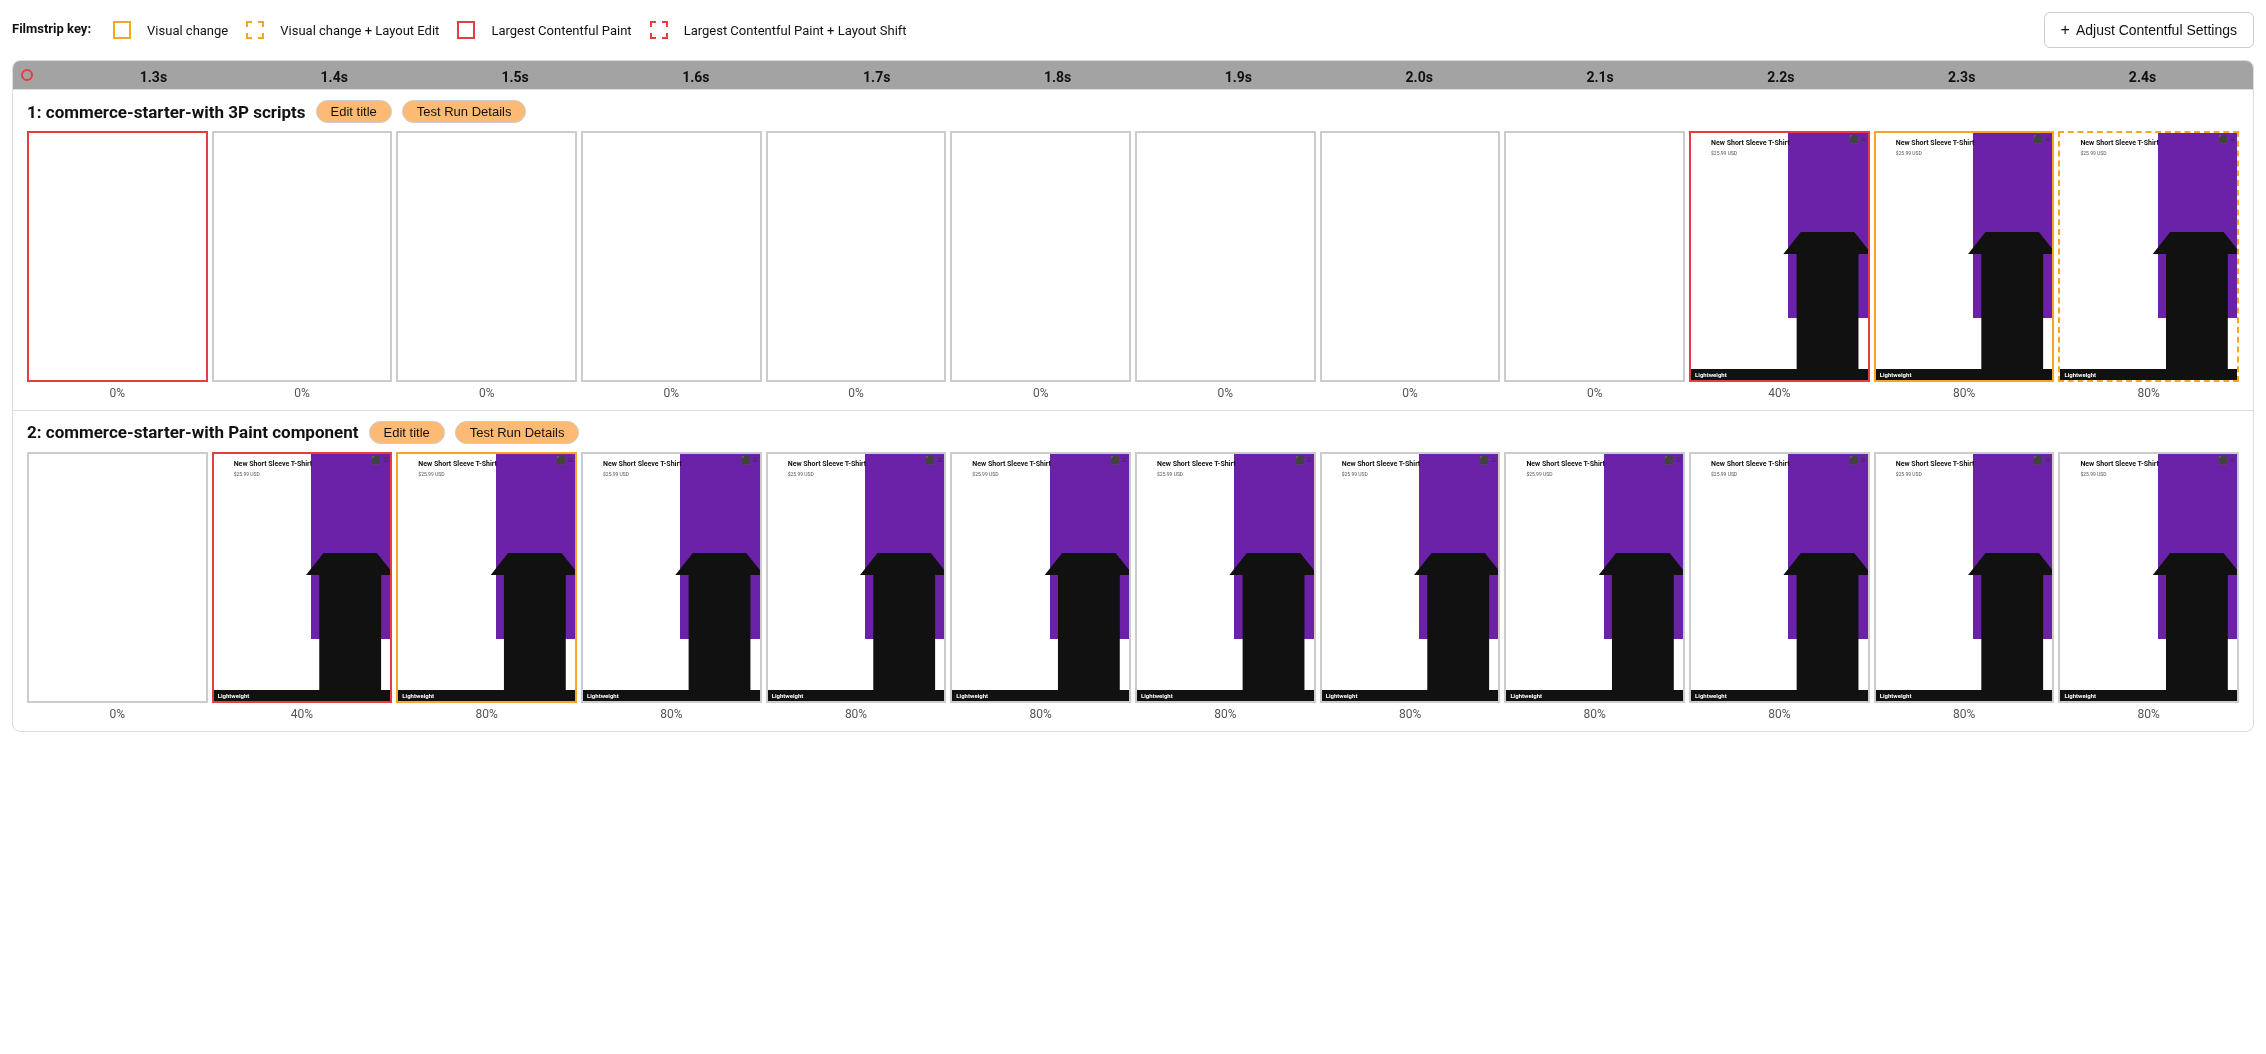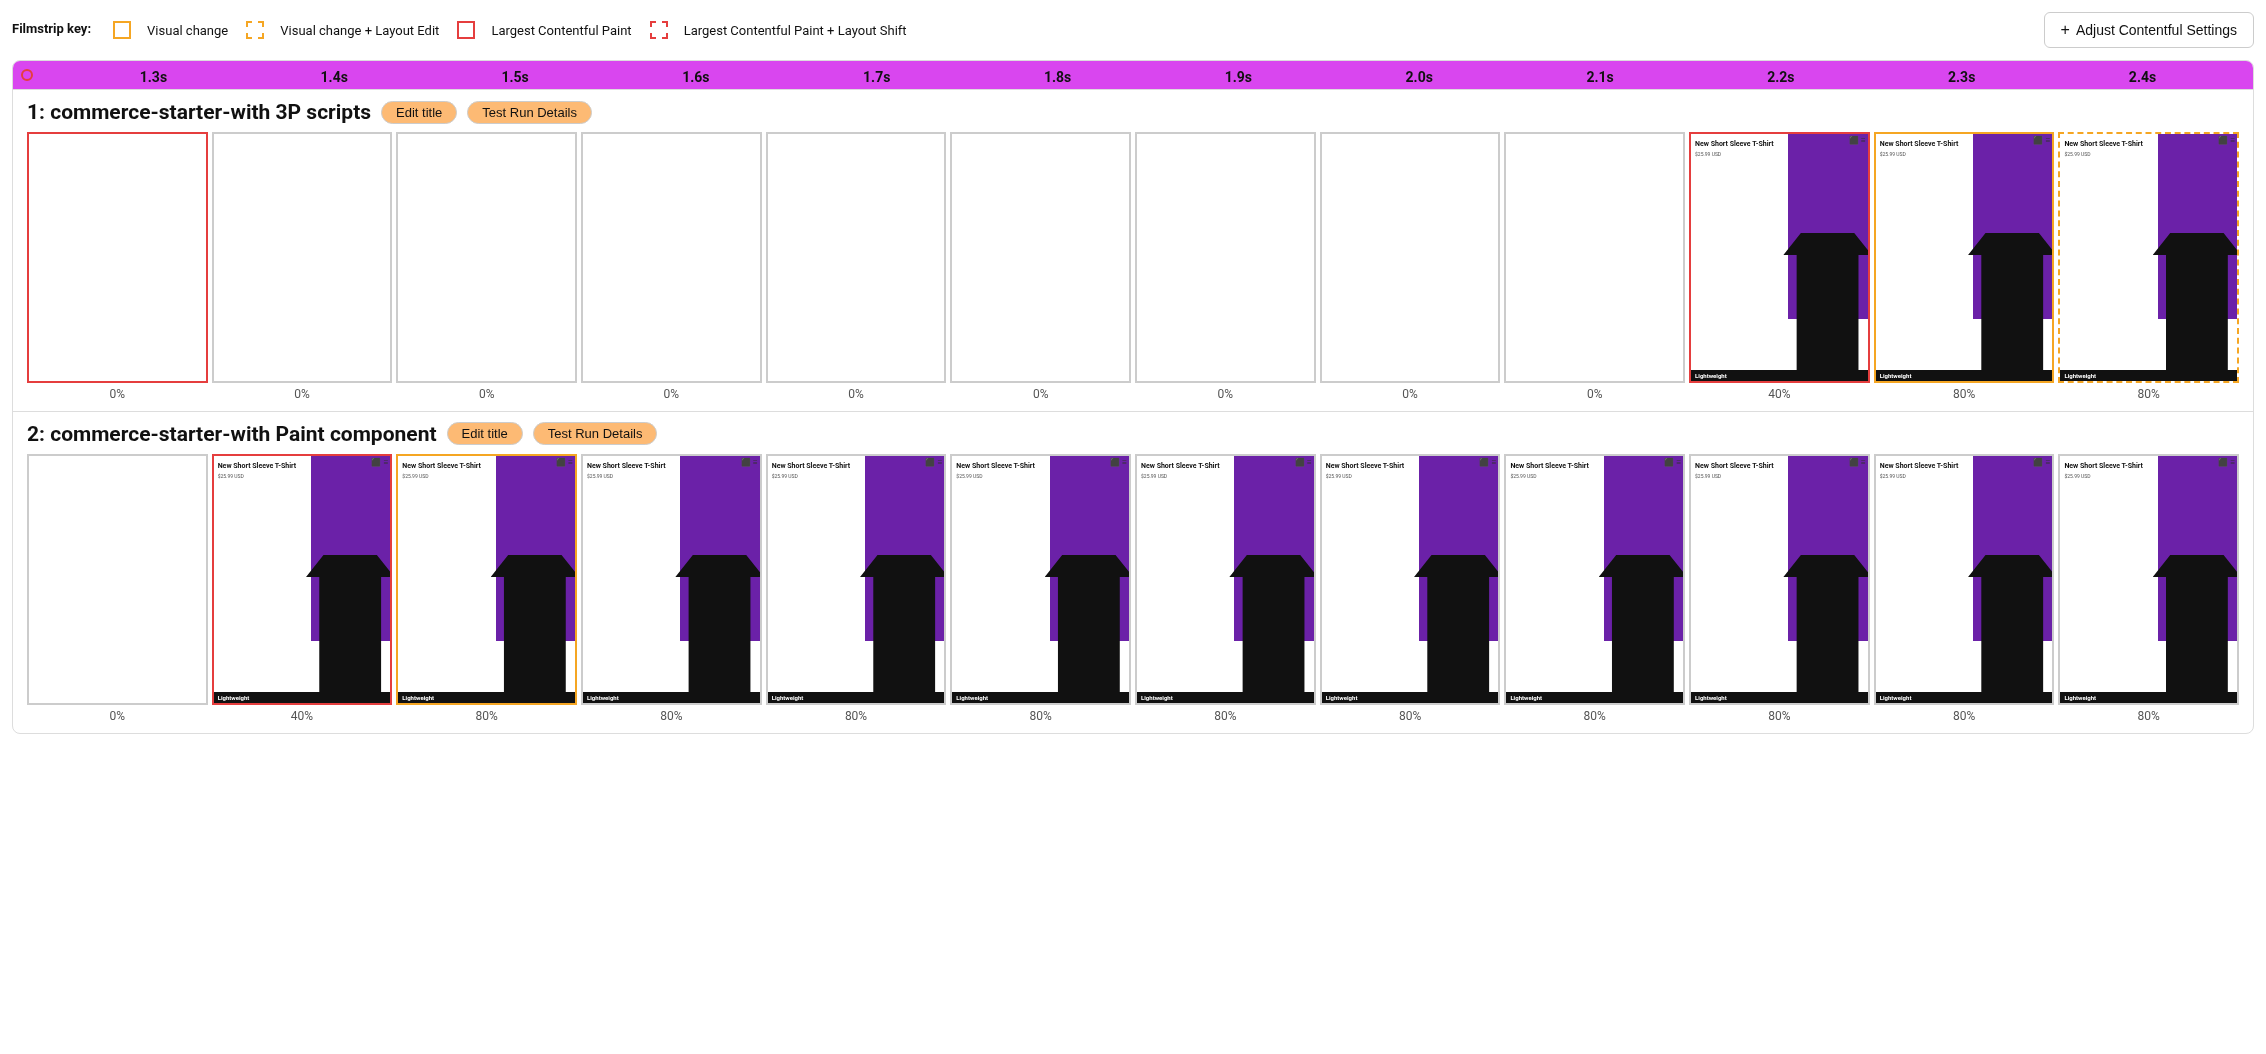--- a/index.html
+++ b/index.html
@@ -93,21 +93,21 @@
       top: 8px;
       left: 8px;
       z-index: 10;
     }
 
     .timeline-row {
       display: flex;
       align-items: center;
       padding: 8px 20px 4px 30px;
       border-bottom: 1.5px solid #ddd;
-      background: #d946ef;
+      background: #a3a3a3;
     }
 
     .timeline-tick {
       flex: 1;
       text-align: center;
       font-weight: 700;
       font-size: 14px;
       color: #111;
     }
 
@@ -122,21 +122,21 @@
 
     .section-header {
       display: flex;
       align-items: center;
       gap: 10px;
       margin-bottom: 8px;
     }
 
     .section-title {
       font-weight: 700;
-      font-size: 21px;
+      font-size: 17px;
     }
 
     .pill-btn {
       border: 1.5px solid #ccc;
       border-radius: 20px;
       padding: 3px 14px;
       background: #fdba74;
       font-size: 13px;
       cursor: pointer;
       color: #111;
@@ -182,21 +182,21 @@
       width: 100%;
       height: 100%;
       position: relative;
       background: #fff;
       overflow: hidden;
     }
 
     .product-text-block {
       position: absolute;
       top: 6px;
-      left: 4px;
+      left: 20px;
       right: 40px;
       z-index: 2;
     }
 
     .product-title {
       font-size: 7px;
       font-weight: 700;
       line-height: 1.3;
       color: #111;
     }

